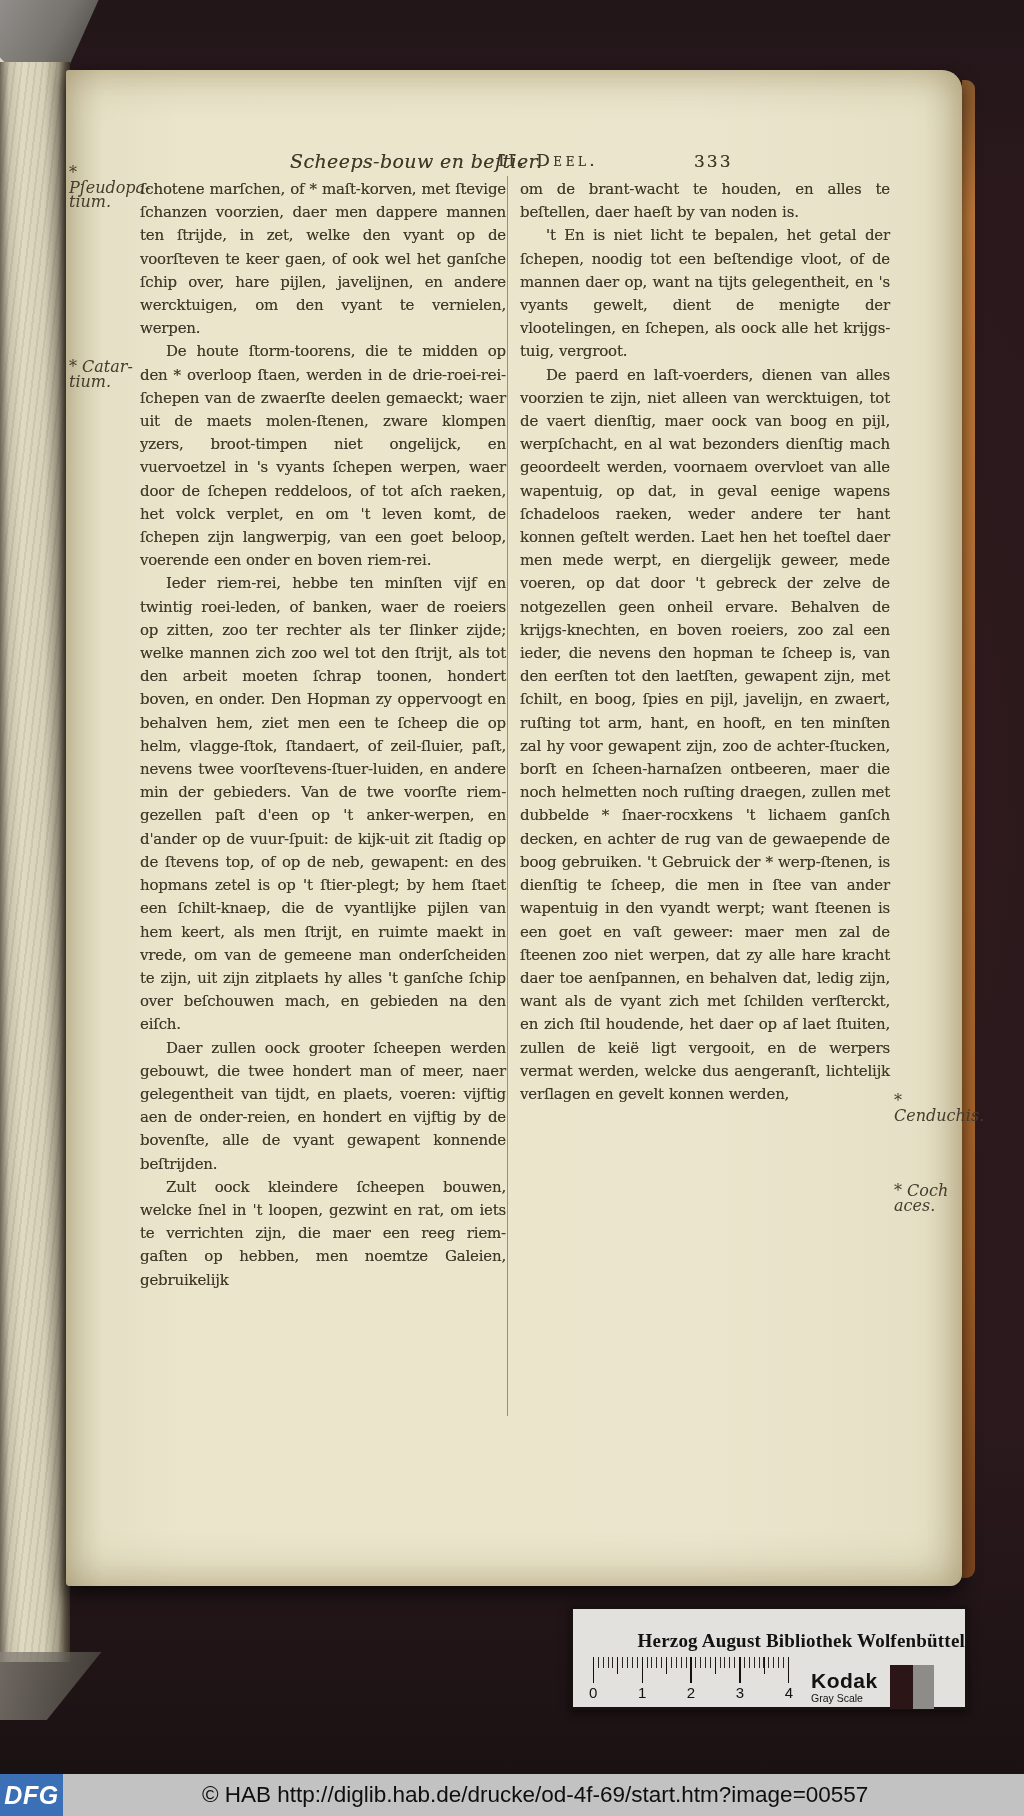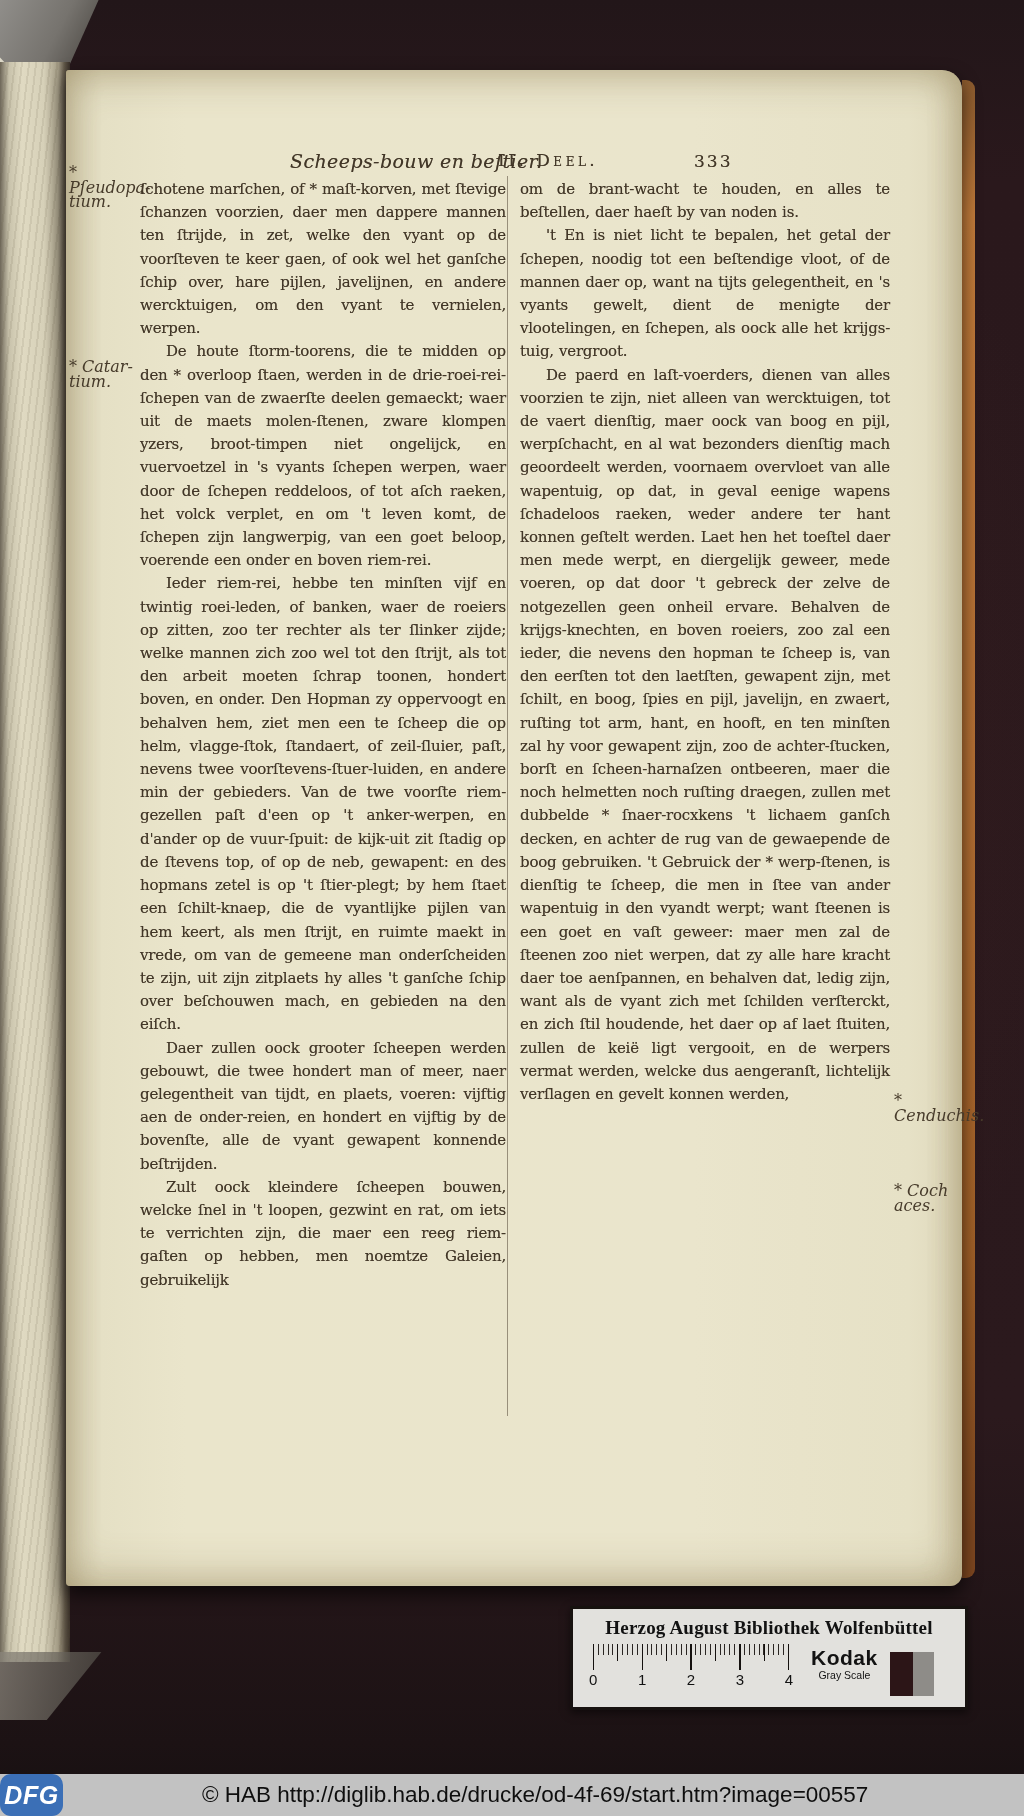--- a/index.html
+++ b/index.html
@@ -56,44 +56,44 @@
   .mnote-r1{left:828px;top:1024px;width:72px;}
   .mnote-r2{left:828px;top:1114px;width:72px;}
   
   .sig-row{position:relative;height:24px;text-align:left;text-indent:0;}
   .signature{position:absolute;left:148px;letter-spacing:2px;}
   .catchword{position:absolute;right:2px;}
   
   .strip{position:absolute;left:570px;top:1606px;width:398px;height:104px;
     background:#e2e1dd;border:3px solid #17120f;box-shadow:0 3px 8px rgba(0,0,0,.5);
     font-family:"Liberation Sans", sans-serif;color:#121212;}
-  .strip-title{margin-top:8px;text-align:center;font-family:"Liberation Serif", serif;
+  .strip-title{margin-top:21px;text-align:right;font-family:"Liberation Serif", serif;
     font-weight:bold;font-size:19px;letter-spacing:.2px;}
   .strip-row{display:flex;align-items:flex-start;padding:5px 6px 0 20px;}
   .ruler{width:206px;}
   .ticks{width:196px;height:26px;background-repeat:no-repeat;
     background-image:
       repeating-linear-gradient(90deg,#15110f 0 1.5px, transparent 1.5px 48.75px),
       repeating-linear-gradient(90deg,#15110f 0 1px, transparent 1px 24.37px),
       repeating-linear-gradient(90deg,#2b2623 0 1px, transparent 1px 4.87px);
     background-size:197px 26px,197px 17px,197px 11px;}
   .numbers{width:204px;margin-left:-4px;display:flex;justify-content:space-between;
     font-size:15px;margin-top:1px;}
-  .kodak-block{margin-left:12px;text-align:center;margin-top:2px;}
+  .kodak-block{margin-left:12px;text-align:left;margin-top:12px;}
   .kodak{font-weight:bold;font-size:21px;letter-spacing:.5px;}
   .gray-scale{font-size:10.5px;margin-top:-1px;}
   .patches{display:flex;margin-left:12px;margin-top:8px;}
   .patch{width:23px;height:44px;}
   .patch+.patch{width:21px;}
   
   .footer{position:absolute;left:0;bottom:0;width:1024px;height:42px;background:#c2c2c2;
     font-family:"Liberation Sans", sans-serif;}
   .dfg{position:absolute;left:0;top:0;width:63px;height:42px;background:#3b6fb6;
     color:#fff;font-weight:bold;font-style:italic;font-size:25px;
-    display:flex;align-items:center;justify-content:center;letter-spacing:.5px;border-radius:11px;}
+    display:flex;align-items:center;justify-content:center;letter-spacing:.5px;}
   .copyright{position:absolute;left:202px;top:0;height:42px;display:flex;align-items:center;
     font-size:22.5px;color:#0e0e0e;}
 </style>
 </head>
 <body>
 
 <div id="canvas">
 
   <div class="corner-cloth"></div>
   <div class="corner-paper"></div>

